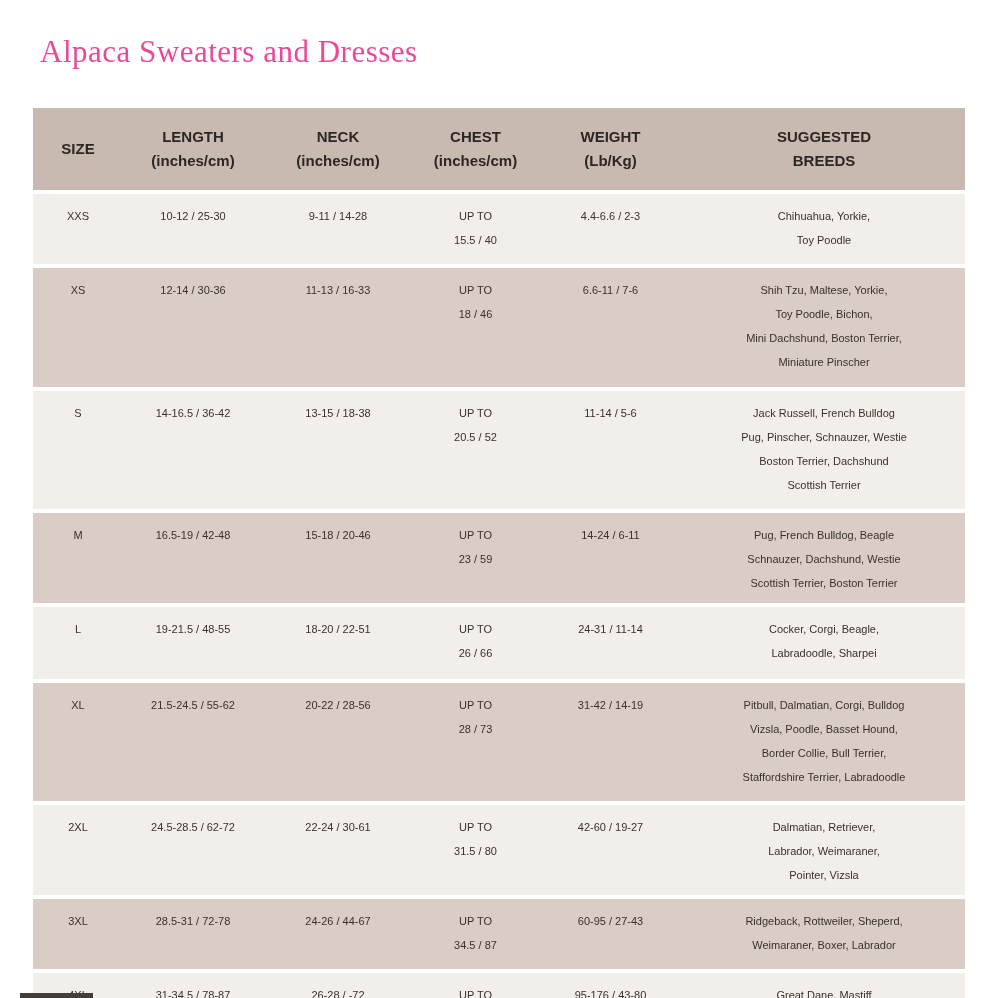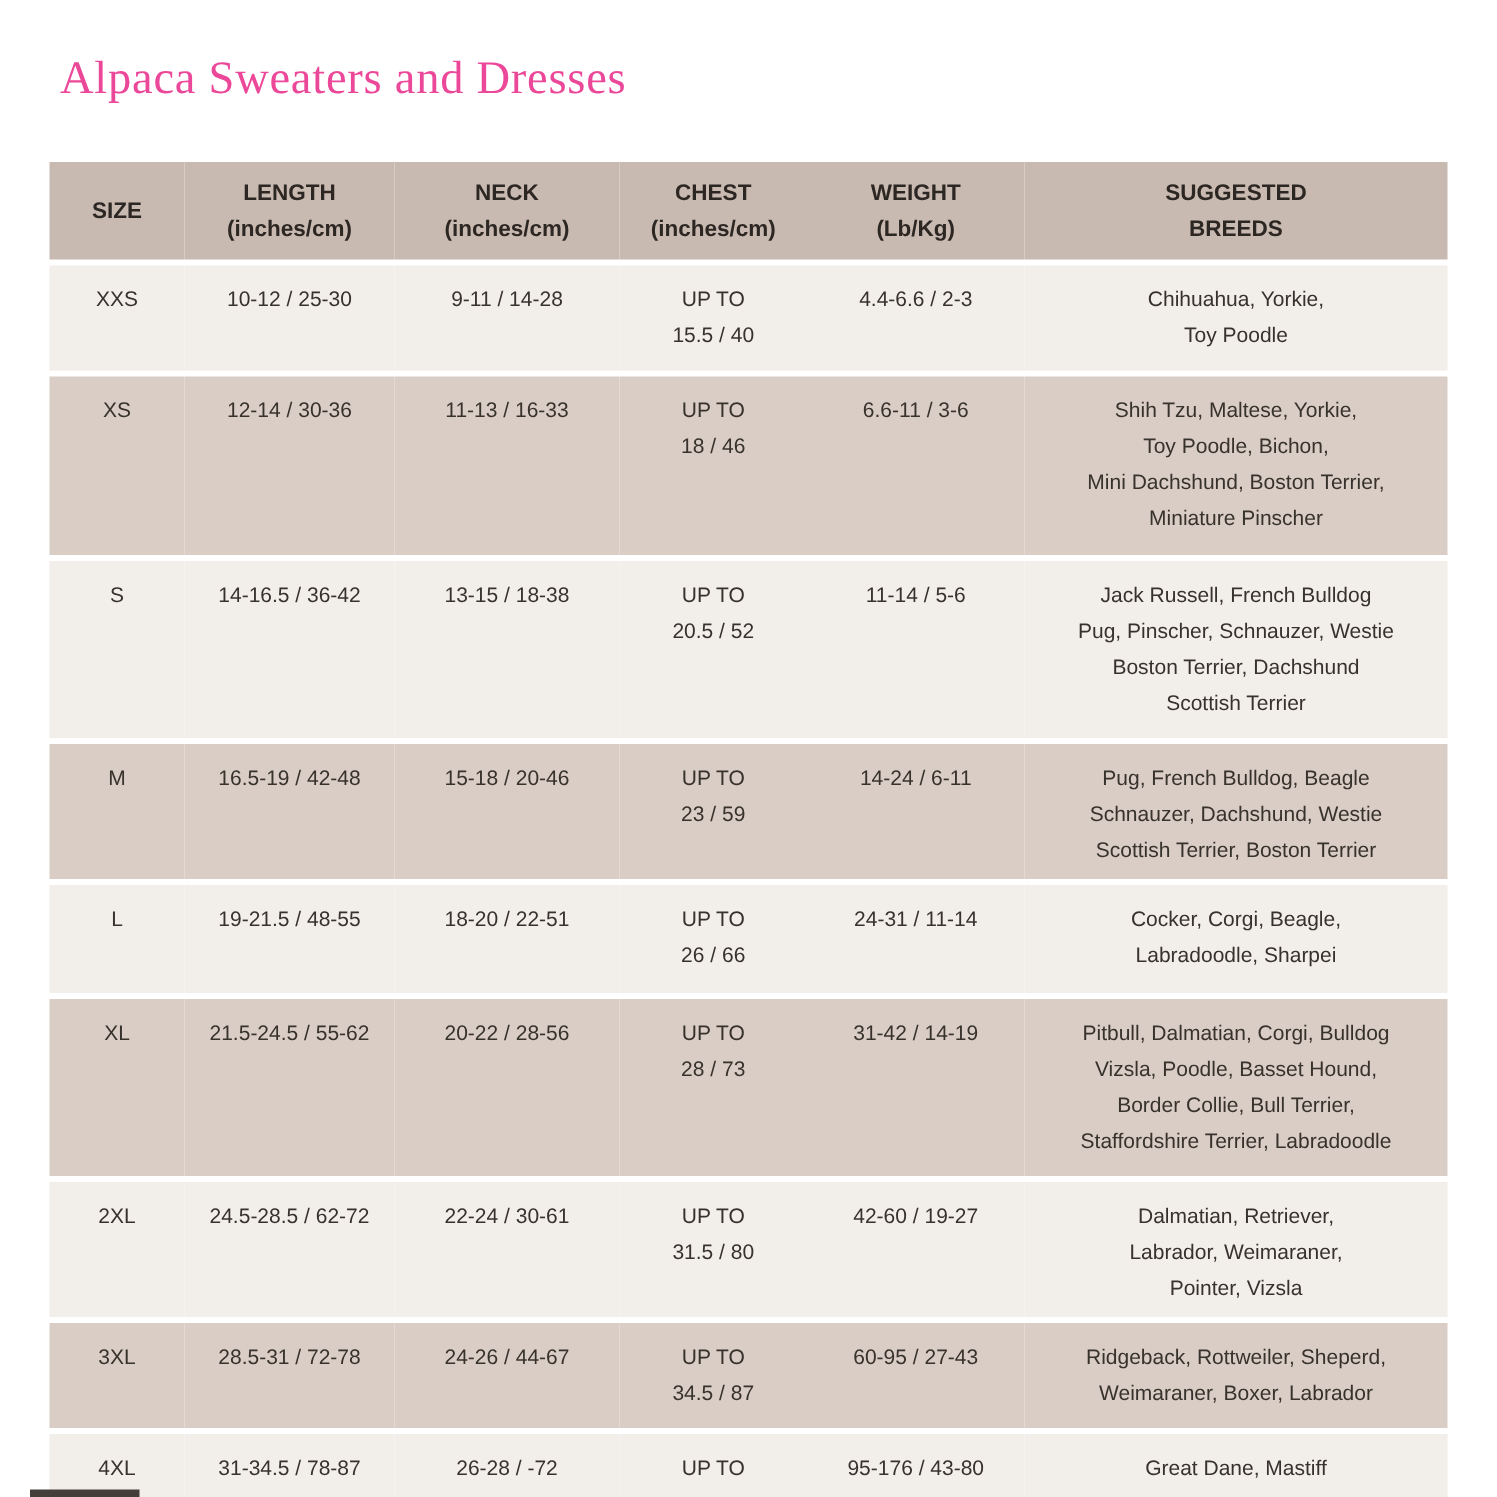--- a/index.html
+++ b/index.html
@@ -37,35 +37,35 @@
     border-spacing: 0 4px;
   }
   col.c-size   { width: 90px; }
   col.c-length { width: 140px; }
   col.c-neck   { width: 150px; }
   col.c-chest  { width: 125px; }
   col.c-weight { width: 145px; }
   col.c-breeds { width: 282px; }
 
   thead tr {
-    height: 65px;
+    height: 82px;
     background: #c9bab1;
   }
   th {
     font-size: 15px;
     font-weight: bold;
     line-height: 24px;
     text-align: center;
     vertical-align: middle;
     white-space: pre-line;
     color: #2d2723;
     padding: 0 4px;
   }
   td {
-    font-size: 14px;
+    font-size: 11px;
     line-height: 24px;
     text-align: center;
     vertical-align: top;
     white-space: pre-line;
     padding: 10px 4px 0 4px;
     color: #38322c;
   }
   tbody tr:nth-child(odd)  { background: #f2eee9; }
   tbody tr:nth-child(even) { background: #d9cdc5; }
   tbody tr:nth-child(1) { height: 70px; }
@@ -128,21 +128,21 @@
         <td>4.4-6.6 / 2-3</td>
         <td>Chihuahua, Yorkie,
 Toy Poodle</td>
       </tr>
       <tr>
         <td>XS</td>
         <td>12-14 / 30-36</td>
         <td>11-13 / 16-33</td>
         <td>UP TO
 18 / 46</td>
-        <td>6.6-11 / 3-6</td>
+        <td>6.6-11 / 7-6</td>
         <td>Shih Tzu, Maltese, Yorkie,
 Toy Poodle, Bichon,
 Mini Dachshund, Boston Terrier,
 Miniature Pinscher</td>
       </tr>
       <tr>
         <td>S</td>
         <td>14-16.5 / 36-42</td>
         <td>13-15 / 18-38</td>
         <td>UP TO

